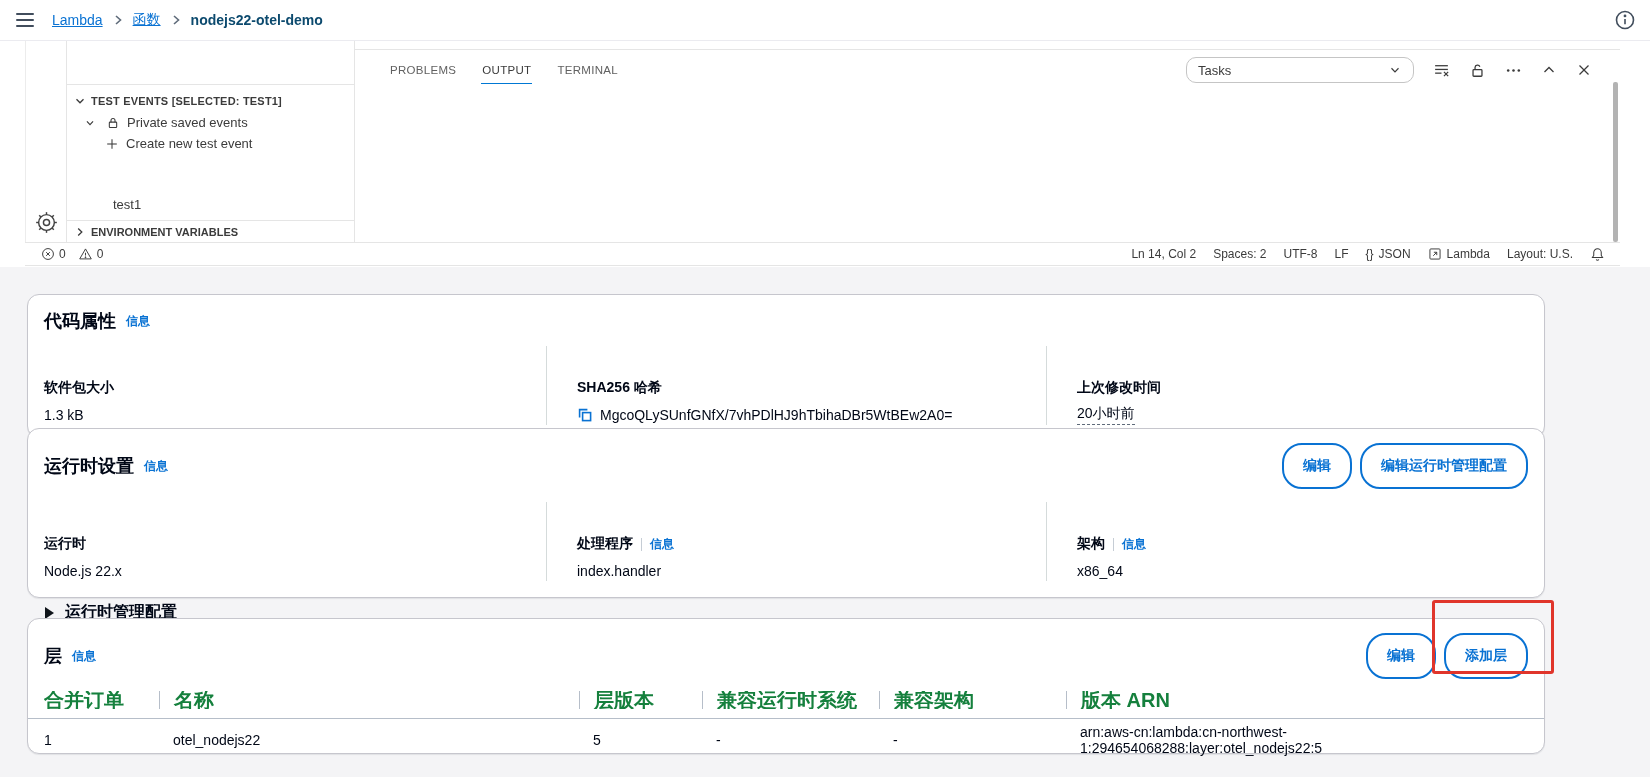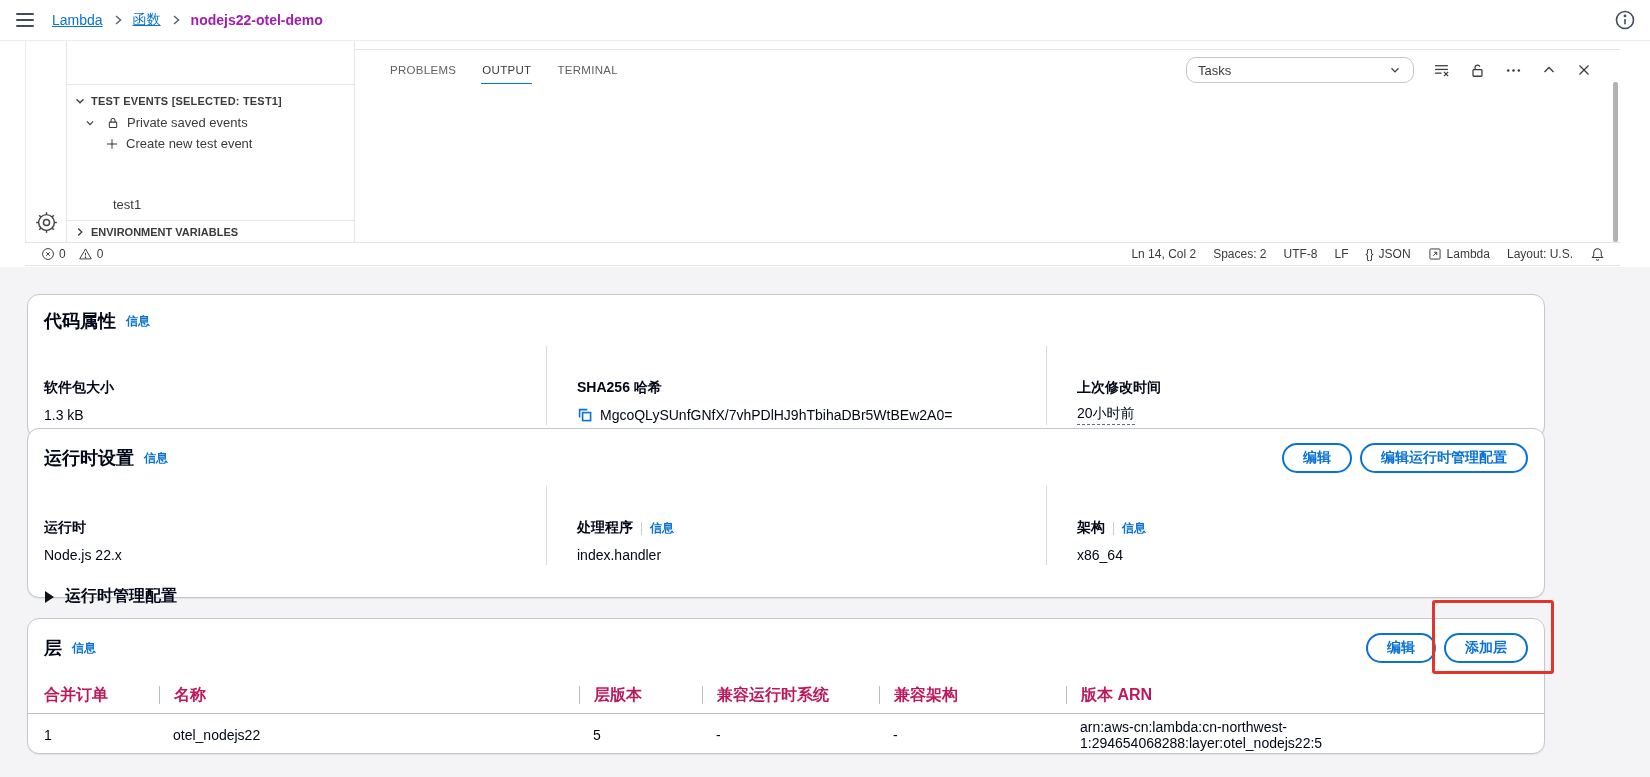--- a/index.html
+++ b/index.html
@@ -5,21 +5,21 @@
   * { margin:0; padding:0; box-sizing:border-box; }
   body { background:#fff; font-family:"Liberation Sans", sans-serif; }
   .screen { position:relative; width:1650px; height:777px; background:#fff; overflow:hidden; color:#000716; }
 
   
   .topbar { position:absolute; top:0; left:0; right:0; height:41px; border-bottom:1px solid #ebebf0; display:flex; align-items:center; padding:0 16px; background:#fff; z-index:10; }
   .hamburger { width:18px; height:14px; display:flex; flex-direction:column; justify-content:space-between; cursor:pointer; margin-right:18px; }
   .hamburger i { display:block; height:2px; background:#414d5c; border-radius:1px; }
   .breadcrumb { display:flex; align-items:center; gap:10px; font-size:14px; }
   .bc-link { color:#0972d3; text-decoration:underline; cursor:pointer; }
-  .bc-current { color:#a21caf; font-weight:700; }
+  .bc-current { color:#0c4a6e; font-weight:700; }
   .bc-sep { color:#5f6b7a; display:flex; align-items:center; }
   .info-circle { position:absolute; right:14px; top:9px; cursor:pointer; }
 
   
   .editor { position:absolute; top:41px; left:25px; width:1595px; height:201px; display:flex; background:#fff; }
   .activitybar { width:42px; border-left:1px solid #ececec; border-right:1px solid #e5e5e5; position:relative; flex:none; }
   .activity-gear { position:absolute; left:9px; bottom:8px; cursor:pointer; }
   .sidebar { width:288px; border-right:1px solid #e5e5e5; display:flex; flex-direction:column; flex:none; font-size:13px; color:#3b3b3b; }
   .sidebar-spacer { height:44px; border-bottom:1px solid #e5e5e5; flex:none; }
   .tree { padding-top:5px; flex:1; }
@@ -51,41 +51,41 @@
   
   .page-bg { position:absolute; top:267px; left:0; right:0; bottom:0; background:#f4f4f6; }
   .card { position:absolute; left:27px; width:1518px; background:#fff; border:1px solid #c6c6cd; border-radius:12px; box-shadow:0 1px 1px rgba(0,28,36,.08); }
   .card-1 { top:294px; height:144px; }
   .card-2 { top:428px; height:170px; }
   .card-3 { top:618px; height:136px; }
   .card-head { display:flex; align-items:center; padding:0 16px; margin-top:14px; }
   .card-title { font-size:18px; font-weight:700; color:#000716; }
   .info-link { font-size:12px; font-weight:700; color:#0972d3; margin-left:10px; cursor:pointer; }
   .head-buttons { margin-left:auto; display:flex; gap:8px; }
-  .btn { display:inline-flex; align-items:center; justify-content:center; height:30px; padding:0 19px; border:2px solid #0972d3; border-radius:20px; color:#0972d3; font-weight:700; font-size:14px; background:#fff; cursor:pointer; white-space:nowrap; }
+  .btn { display:inline-flex; align-items:center; justify-content:center; height:46px; padding:0 19px; border:2px solid #0972d3; border-radius:20px; color:#0972d3; font-weight:700; font-size:14px; background:#fff; cursor:pointer; white-space:nowrap; }
 
   .fields { display:flex; margin-top:13px; }
   .field { padding-left:30px; }
   .field.f1 { width:518px; padding-left:16px; }
   .field.f2 { width:500px; }
   .field.f3 { flex:1; }
   .field + .field { border-left:1px solid #d5dbdb; }
   .flabel { font-weight:700; font-size:14px; color:#000716; display:flex; align-items:center; height:20px;margin-top:32px; }
   .flabel .vsep { width:1px; height:13px; background:#c6cdd5; margin:0 8px; }
   .fvalue { margin-top:7px; font-size:14px; color:#000716; display:flex; align-items:center; gap:7px; height:20px; }
   .dashed-tip { border-bottom:1px dashed #5f6b7a; padding-bottom:1px; }
 
   .collapsible { display:flex; align-items:center; gap:11px; padding-left:17px; margin-top:21px; cursor:pointer; }
   .tri-right { width:0; height:0; border-left:9px solid #0f141a; border-top:6px solid transparent; border-bottom:6px solid transparent; }
   .collapsible span { font-size:16px; font-weight:700; color:#000716; }
 
   
   .lt-head, .lt-row { display:grid; grid-template-columns:115px 420px 123px 177px 187px 1fr; padding:0 16px; }
   .lt-head { margin-top:12px; }
-  .lt-cell { font-size:16px; font-weight:700; color:#be185d; height:18px; line-height:18px; overflow:hidden;margin-top:11px; }
+  .lt-cell { font-size:20px; font-weight:700; color:#15803d; height:18px; line-height:18px; overflow:hidden; }
   .lt-cell + .lt-cell { border-left:1px solid #b6bec9; padding-left:14px; }
   .lt-divider { height:1px; background:#b6bec9; margin-top:9px; }
   .lt-row { height:42px; align-items:center; font-size:14px; color:#000716; }
   .lt-row .cell + .cell { padding-left:14px; }
 
   .red-box { position:absolute; left:1432px; top:600px; width:122px; height:74px; border:3px solid #e0352b; border-radius:3px; z-index:20; pointer-events:none; }
 
   svg { display:block; }
 </style>
 </head>

